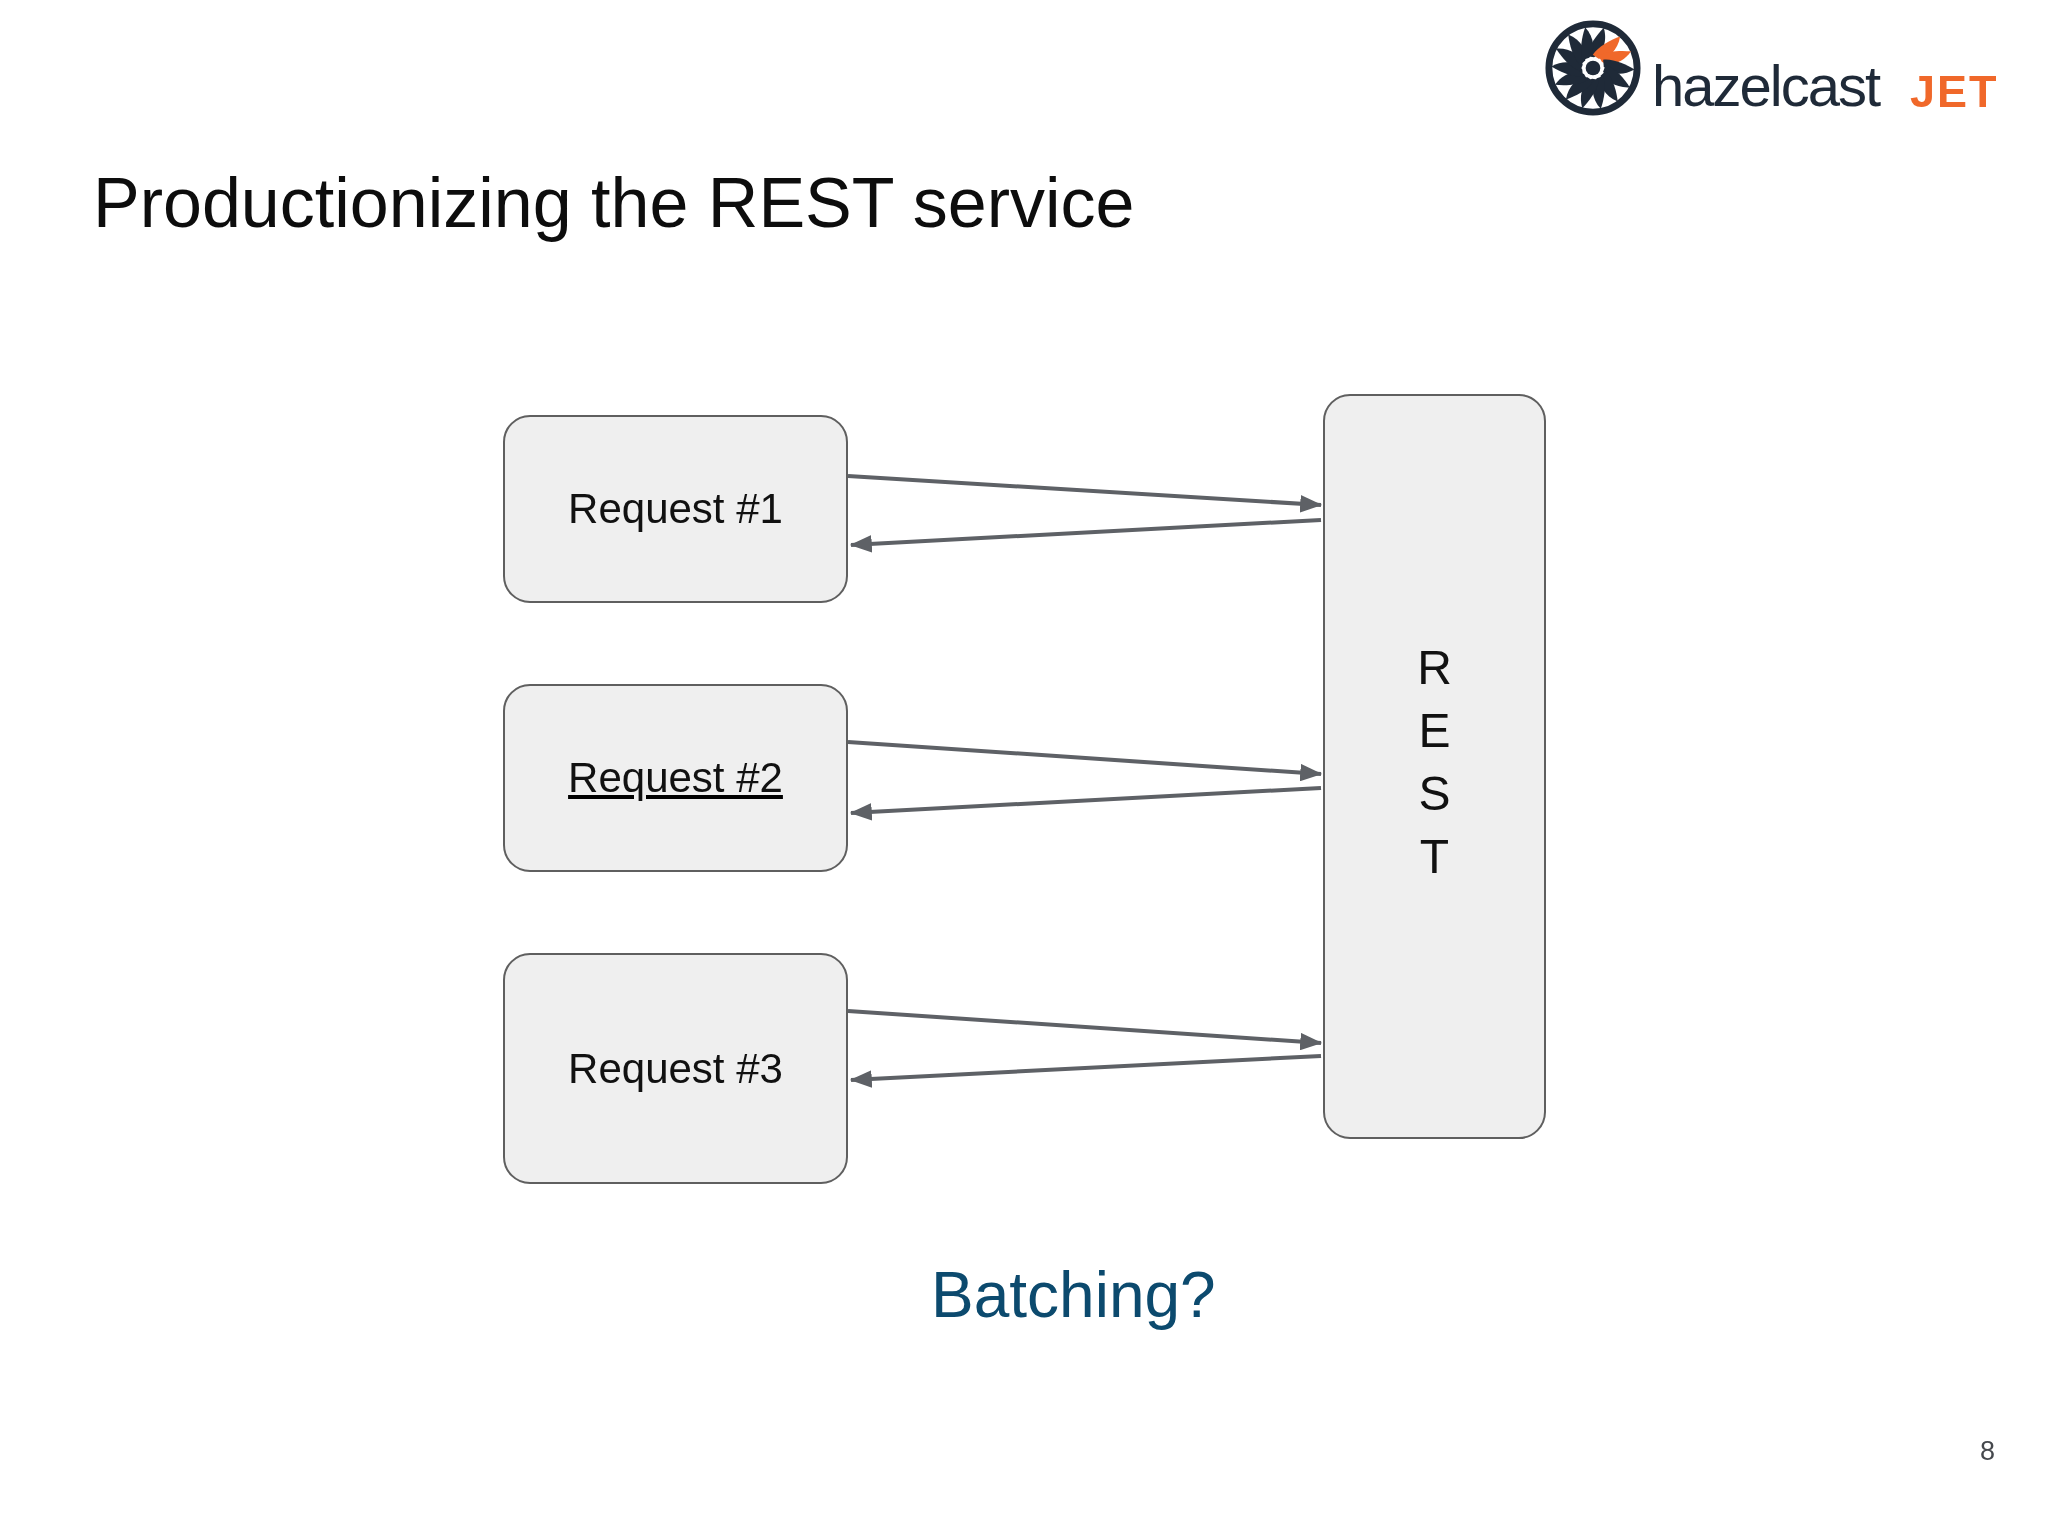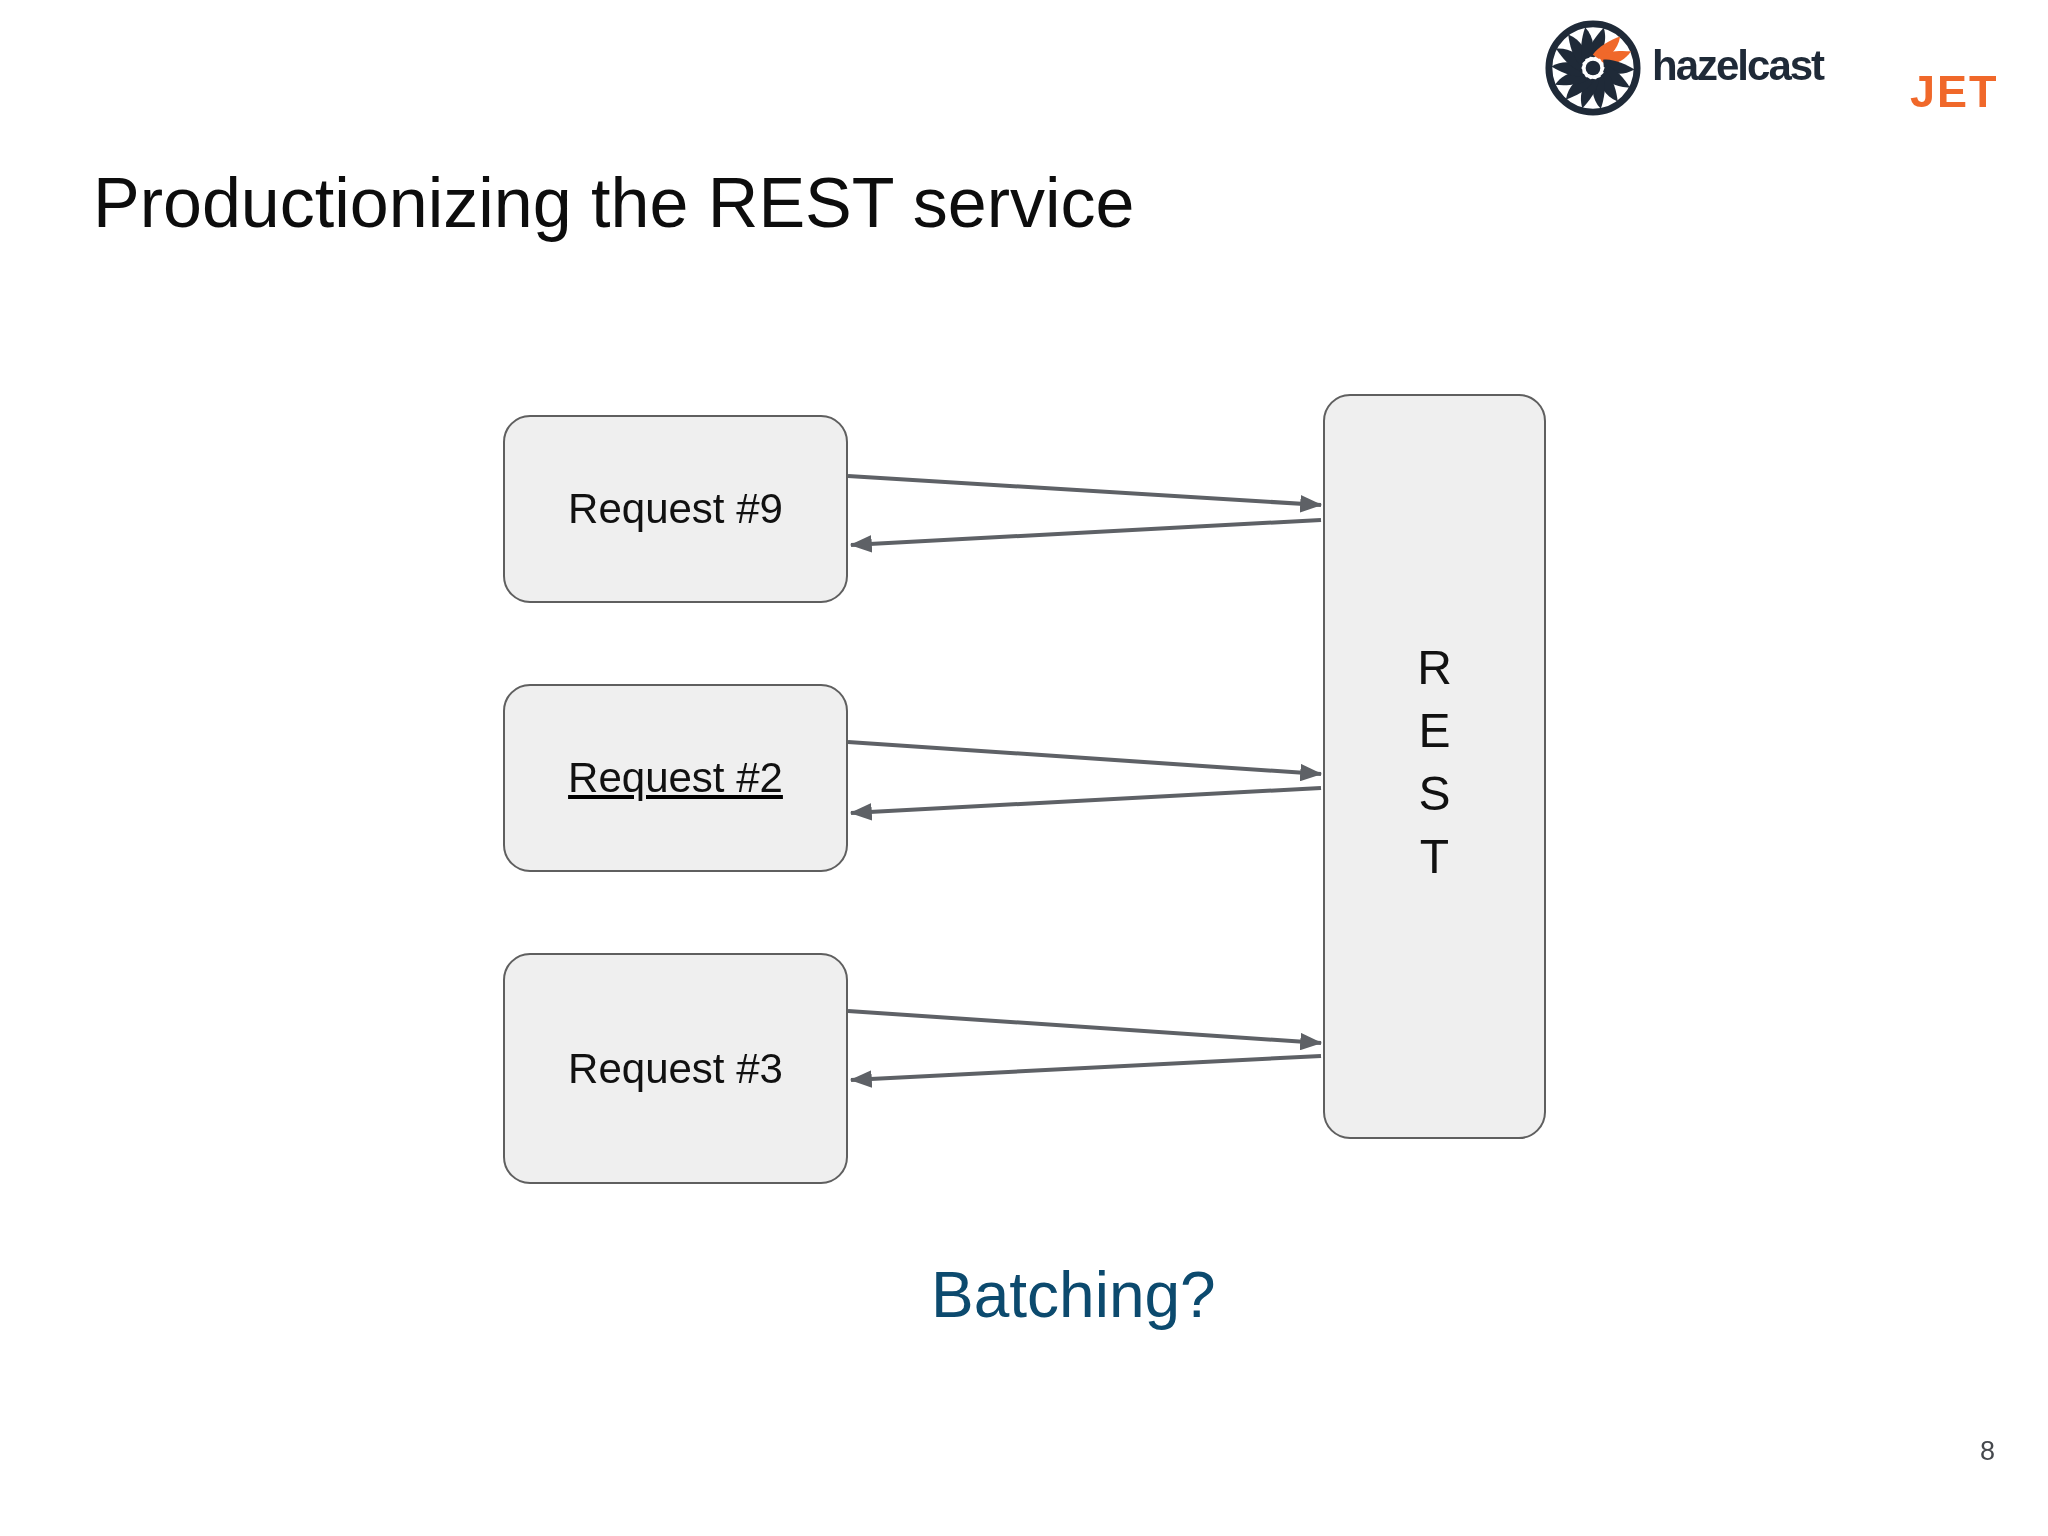--- a/index.html
+++ b/index.html
@@ -13,21 +13,21 @@
   
   #title {
     left:93px; top:163px; font-size:70px; color:#0d0d0d;
     letter-spacing:0px; white-space:nowrap;
   }
 
   
   #logo { left:1544px; top:19px; width:470px; height:100px; }
   #logo-icon { left:0; top:0; width:98px; height:98px; }
   #logo-brand {
-    left:108px; top:23px; font-size:42px; font-weight:bold;
+    left:108px; top:33px; font-size:58px; font-weight:normal;
     color:#1f2a38; letter-spacing:-2px; white-space:nowrap;
   }
   #logo-product {
     left:366px; top:47px; font-size:45px; font-weight:bold;
     color:#f0682a; letter-spacing:2px; white-space:nowrap;
   }
 
   
   .node {
     position:absolute; background:#efefef; border:2px solid #5f5f5f;
@@ -91,21 +91,21 @@
           <path d="M1,-11 C10,-15 15,-27 11,-41 C4,-34 -5,-22 -6,-12 Z" transform="rotate(308.4)" fill="#1f2a38"></path>
           <path d="M1,-11 C10,-15 15,-27 11,-41 C4,-34 -5,-22 -6,-12 Z" transform="rotate(334.09999999999997)" fill="#1f2a38"></path>
         </g>
       <circle cx="0" cy="0" r="7.5" fill="#1f2a38"></circle>
     </svg>
     <div id="logo-brand" class="abs">hazelcast</div>
     <div id="logo-product" class="abs">JET</div>
   </div>
 
   <div id="node-request1" class="node">
-    <span class="node-label">Request #9</span>
+    <span class="node-label">Request #1</span>
   </div>
   <div id="node-request2" class="node">
     <span class="node-label">Request #2</span>
   </div>
   <div id="node-request3" class="node">
     <span class="node-label">Request #3</span>
   </div>
 
   <div id="node-rest" class="node">
     <span id="rest-label">REST</span>

